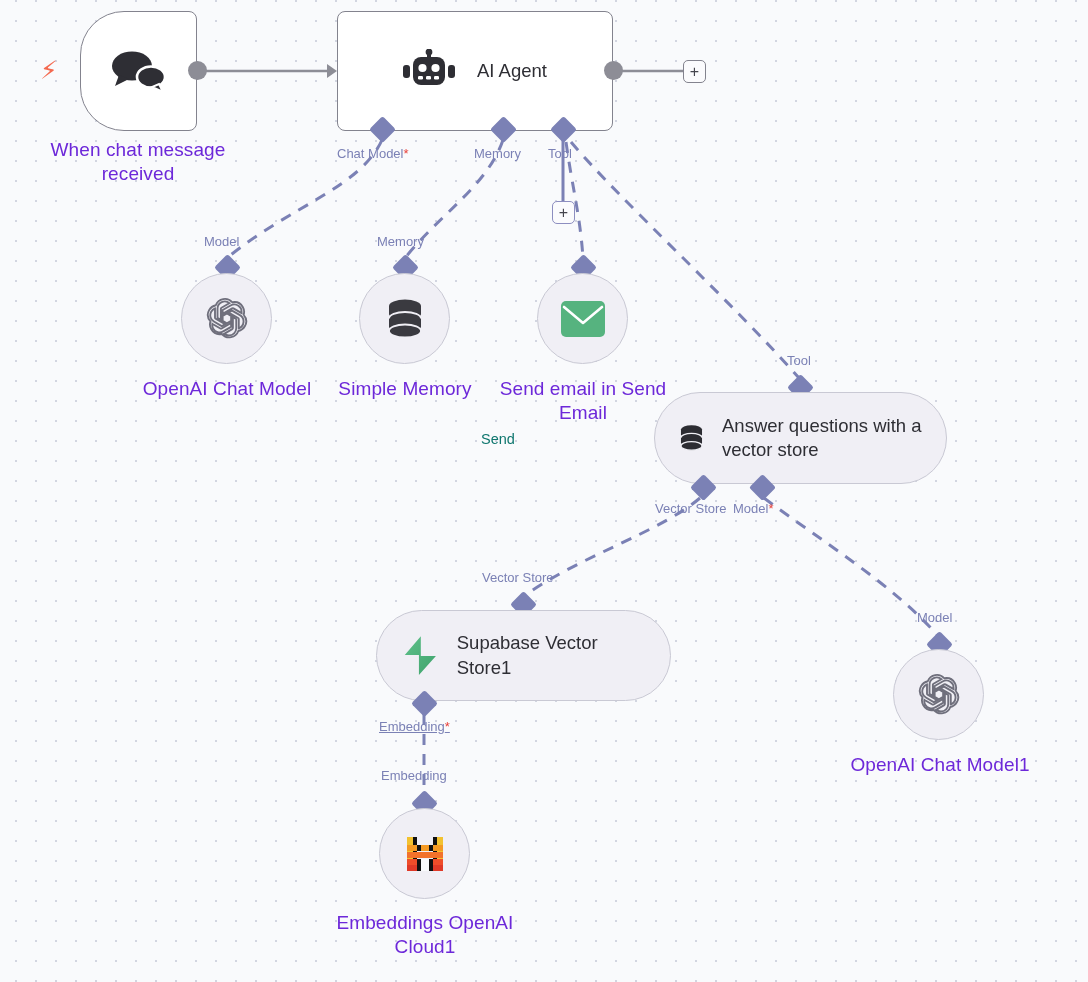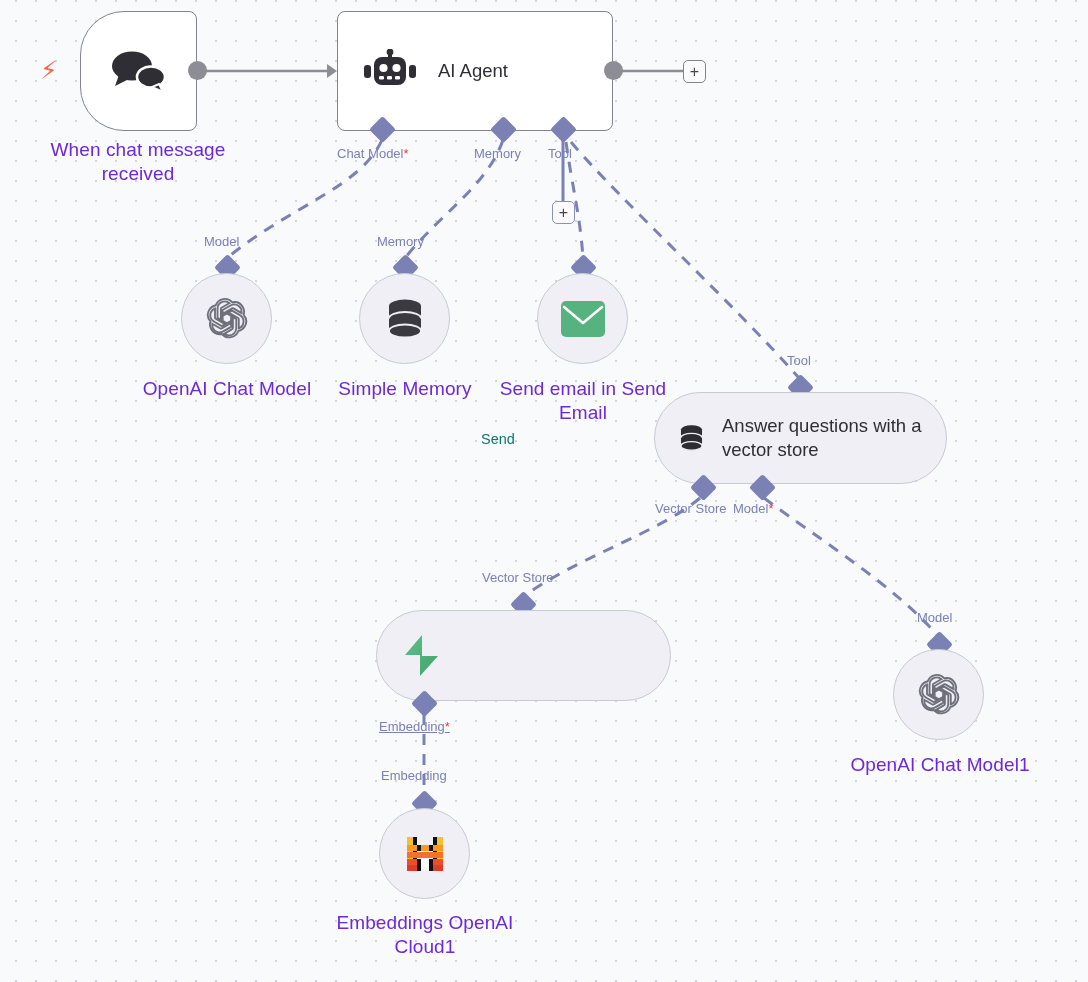--- a/index.html
+++ b/index.html
@@ -131,21 +131,21 @@
     <path d="M 50 36 L 54 44 L 43 39 Z" fill="#2e2e34" stroke="#ffffff" stroke-width="2"></path>
   </svg>
 </div>
 <div class="bolt" style="left:40px;top:58px;">⚡</div>
 <div class="out-dot" style="left:188px;top:61px;"></div>
 <div class="node-title" style="left:18px;top:138px;width:240px;">When chat message received</div>
 
 <div class="in-arrow" style="left:327px;top:64px;"></div>
 <div class="in-bar" style="left:337px;top:58px;"></div>
 
-<div class="node rect-node" style="left:337px;top:11px;width:276px;height:120px;">
+<div class="node rect-node" style="left:337px;top:11px;width:276px;height:120px;justify-content:center;">
   <svg width="52" height="44" viewBox="0 0 52 44">
     <rect x="24" y="0" width="4" height="8" fill="#2e2e34"></rect>
     <circle cx="26" cy="3" r="3.4" fill="#2e2e34"></circle>
     <rect x="10" y="8" width="32" height="28" rx="8" fill="#2e2e34"></rect>
     <rect x="0" y="16" width="7" height="13" rx="3" fill="#2e2e34"></rect>
     <rect x="45" y="16" width="7" height="13" rx="3" fill="#2e2e34"></rect>
     <circle cx="19.5" cy="19" r="4.1" fill="#ffffff"></circle>
     <circle cx="32.5" cy="19" r="4.1" fill="#ffffff"></circle>
     <rect x="15" y="27" width="5" height="3.4" rx="1.2" fill="#ffffff"></rect>
     <rect x="23" y="27" width="5" height="3.4" rx="1.2" fill="#ffffff"></rect>
@@ -222,20 +222,21 @@
 <div class="node pill-node" style="left:376px;top:610px;width:295px;height:91px;">
   <svg width="40" height="44" viewBox="0 0 40 44">
     <defs>
       <linearGradient id="supa" x1="0" y1="0" x2="1" y2="1">
         <stop offset="0" stop-color="#5fc08a"></stop>
           <stop offset="1" stop-color="#3fa36c"></stop>
       </linearGradient>
     </defs>
     <path d="M21 1 L4 21 h15 v21 L37 22 H21 Z" fill="url(#supa)"></path>
   </svg>
+  <div class="inline-title" style="max-width:200px;">Supabase Vector Store1</div>
 </div>
 <div class="diamond" style="left:415px;top:694px;"></div>
 <div class="port-label" style="left:379px;top:720px;text-decoration:underline;">Embedding<span class="req">*</span></div>
 
 <div class="port-label" style="left:381px;top:769px;">Embedding</div>
 <div class="diamond" style="left:415px;top:794px;"></div>
 <div class="node circle-node" style="left:379px;top:808px;">
   <svg width="42" height="42" viewBox="0 0 42 42">
     <rect x="3" y="4" width="6" height="34" fill="#f2c230"></rect>
     <rect x="33" y="4" width="6" height="34" fill="#f2c230"></rect>

